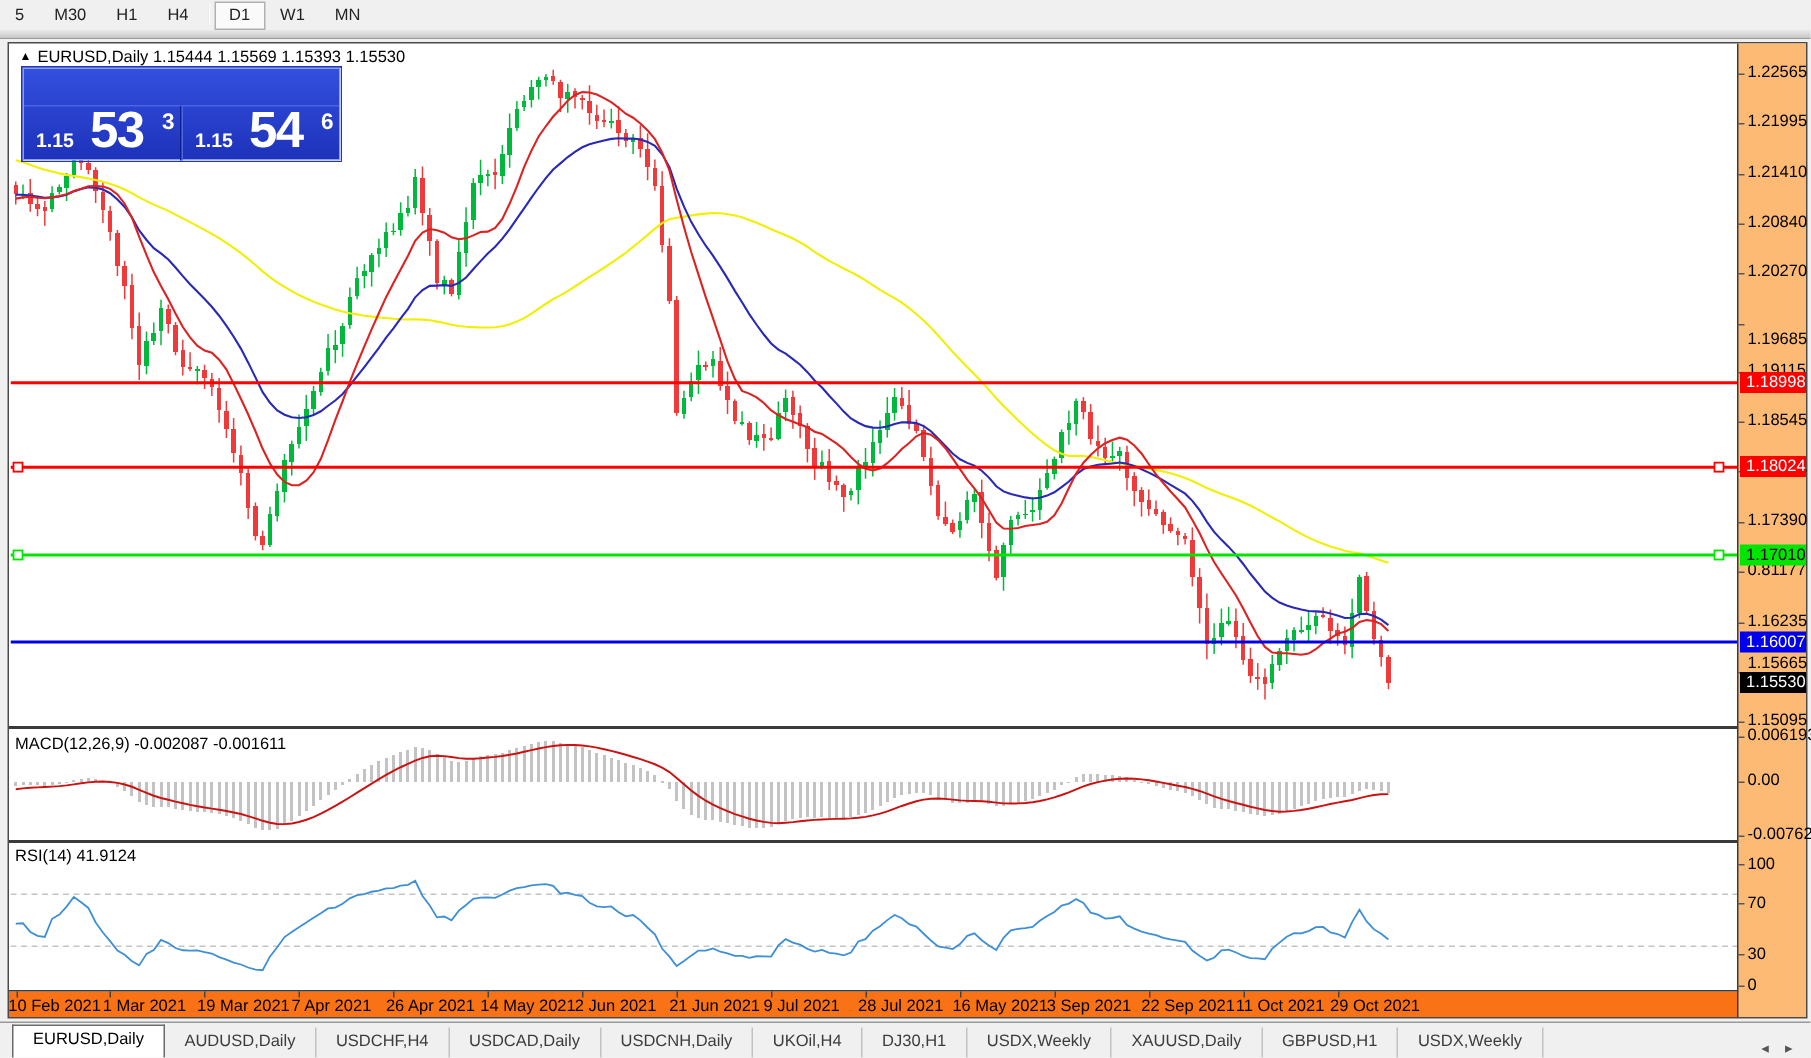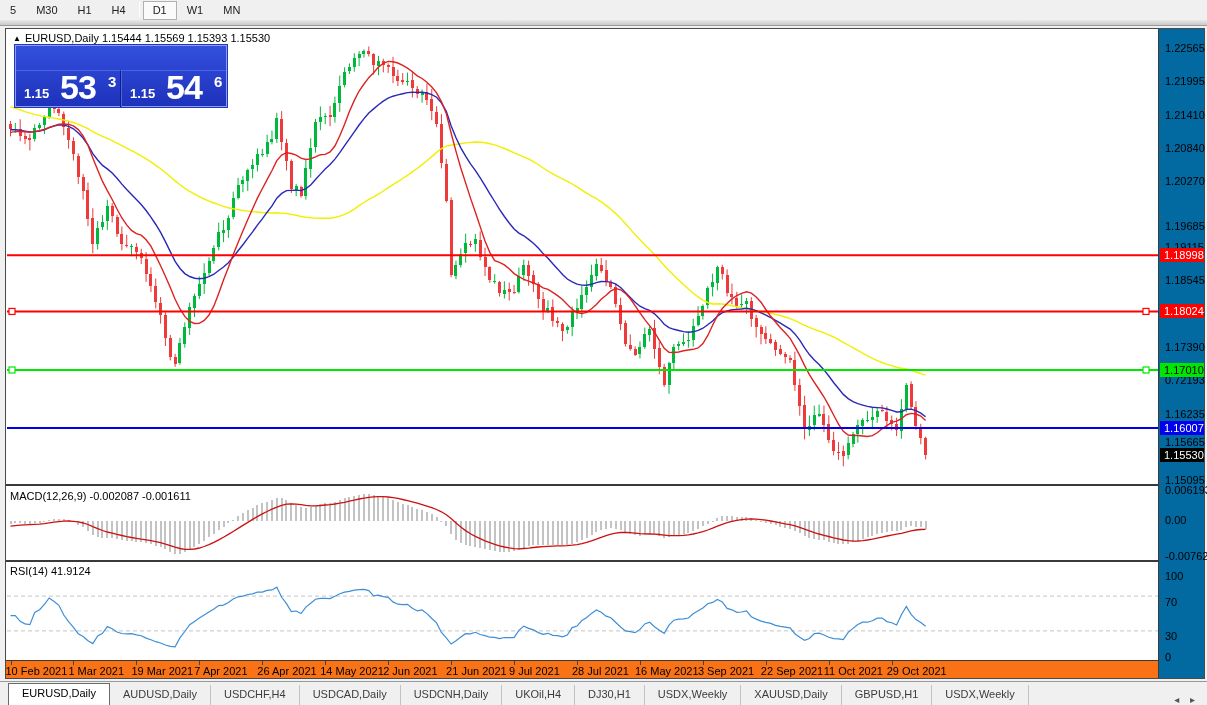--- a/index.html
+++ b/index.html
@@ -44,21 +44,21 @@
   .tp-sup { position:absolute; left:92px; top:2px; font-size:15px; font-weight:bold; }
 
   
   svg { position:absolute; left:1px; }
   .sep { position:absolute; left:0; width:100%; height:2px; background:#3a3a3a; z-index:5; }
 
   .panel-label { position:absolute; left:4px; font-size:11px; color:#000; z-index:6; white-space:nowrap; }
 
   
   #axis-col { position:absolute; left:1152px; top:0; width:46px; height:649px;
-    background:#0369a1; border-left:1px solid #3a3a3a; z-index:10; }
+    background:#fdba74; border-left:1px solid #3a3a3a; z-index:10; }
   .ax-lab { position:absolute; left:6px; font-size:11px; color:#000; white-space:nowrap; }
   .ax-tick { position:absolute; left:0; width:4px; height:1px; background:#555; }
   .ax-badge { position:absolute; left:1px; width:44px; height:14px; font-size:11px;
     line-height:14px; padding-left:4px; color:#fff; white-space:nowrap; z-index:12; }
 
   
   #date-axis { position:absolute; left:0; top:632px; width:1152px; height:17px; background:#f97316; }
   .d-tick { position:absolute; top:0; width:1px; height:4px; background:#444; }
   .d-lab { position:absolute; top:4px; font-size:11px; color:#000; white-space:nowrap; }
 
@@ -753,21 +753,21 @@
       <div class="ax-lab" style="top: 191px;">1.19685</div>
       <div class="ax-tick" style="top: 219.423px;"></div>
       <div class="ax-lab" style="top: 212.423px;">1.19115</div>
       <div class="ax-tick" style="top: 252.343px;"></div>
       <div class="ax-lab" style="top: 245.343px;">1.18545</div>
       <div class="ax-tick" style="top: 285.262px;"></div>
       <div class="ax-lab" style="top: 278.262px;">1.17975</div>
       <div class="ax-tick" style="top: 319.048px;"></div>
       <div class="ax-lab" style="top: 312.048px;">1.17390</div>
       <div class="ax-tick" style="top: 351.967px;"></div>
-      <div class="ax-lab" style="top: 344.967px;">0.72193</div>
+      <div class="ax-lab" style="top: 344.967px;">0.81177</div>
       <div class="ax-tick" style="top: 385.753px;"></div>
       <div class="ax-lab" style="top: 378.753px;">1.16235</div>
       <div class="ax-tick" style="top: 418.673px;"></div>
       <div class="ax-lab" style="top: 407px;">1.15665</div>
       <div class="ax-tick" style="top: 451.592px;"></div>
       <div class="ax-lab" style="top: 444.592px;">1.15095</div>
       <div class="ax-tick" style="top: 462px;"></div>
       <div class="ax-lab" style="top: 455px;">0.006193</div>
       <div class="ax-tick" style="top: 492px;"></div>
       <div class="ax-lab" style="top: 485px;">0.00</div>

